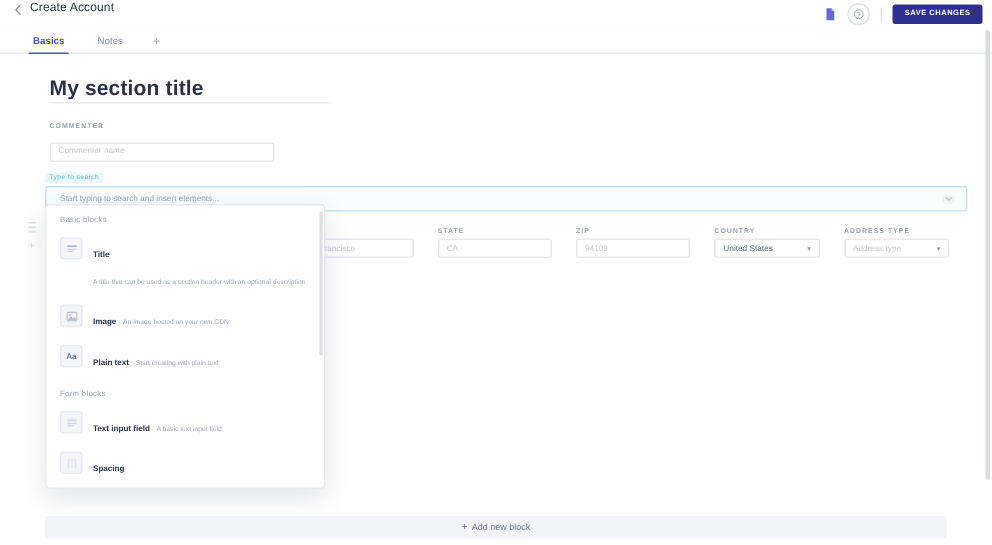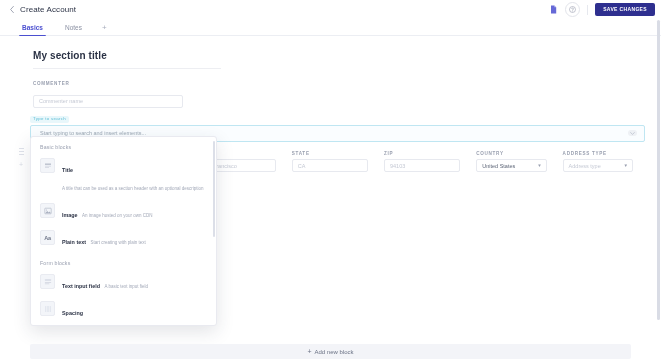--- a/index.html
+++ b/index.html
@@ -9,21 +9,21 @@
     font-family:"Liberation Sans", sans-serif;
     color:#2b3245;
     -webkit-font-smoothing:antialiased;
   }
   .app{position:relative;width:661px;height:363px;background:#ffffff;}
 
   
   .topbar{
     position:absolute;left:0;top:0;width:661px;height:19px;
     background:#ffffff;border-bottom:1px solid #edeef2;
-    display:flex;align-items:center;
+    display:flex;
   }
   .back-icon{
     margin-left:7px;width:9px;height:12px;display:flex;align-items:center;justify-content:center;
     color:#8a90a2;font-size:9px;line-height:1;cursor:pointer;
   }
   .page-title{
     margin-left:4px;font-size:8px;font-weight:400;color:#2b3245;letter-spacing:.1px;
   }
   .topbar-right{margin-left:auto;display:flex;align-items:center;gap:5px;padding-right:6px;}
   .icon-btn{
@@ -60,21 +60,21 @@
   }
 
   
   .canvas{
     position:absolute;left:0;top:36px;width:661px;height:327px;
     background:#ffffff;overflow:hidden;
   }
 
   
   .section-title{
-    position:absolute;left:33px;top:14px;font-size:10px;font-weight:700;color:#2b3245;letter-spacing:.1px;
+    position:absolute;left:33px;top:14px;font-size:14px;font-weight:700;color:#2b3245;letter-spacing:.1px;
   }
   .section-rule{
     position:absolute;left:33px;top:32px;width:188px;height:1px;background:#edeef2;
   }
 
   
   .field-label{
     font-size:4.6px;letter-spacing:.7px;color:#9aa0b0;text-transform:uppercase;font-weight:600;
   }
   .commenter{position:absolute;left:33px;top:45px;width:150px;}

